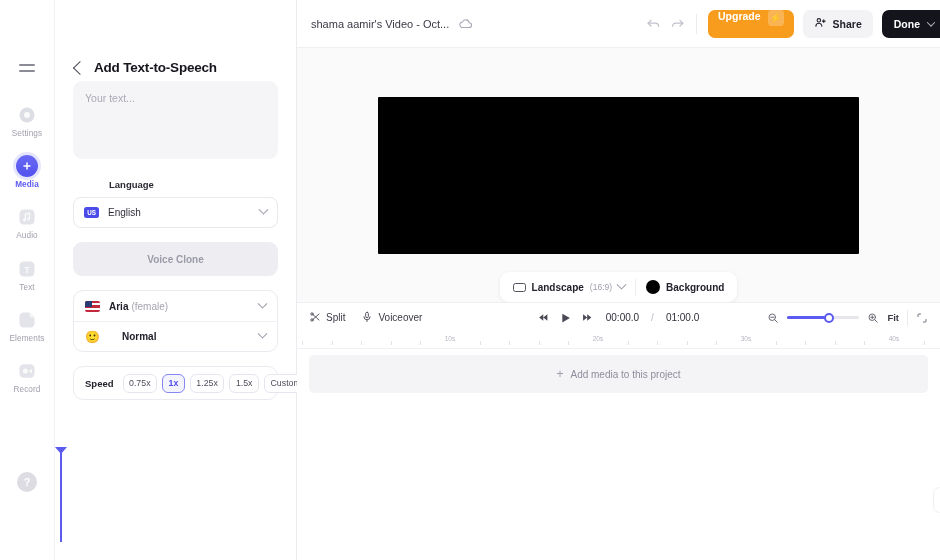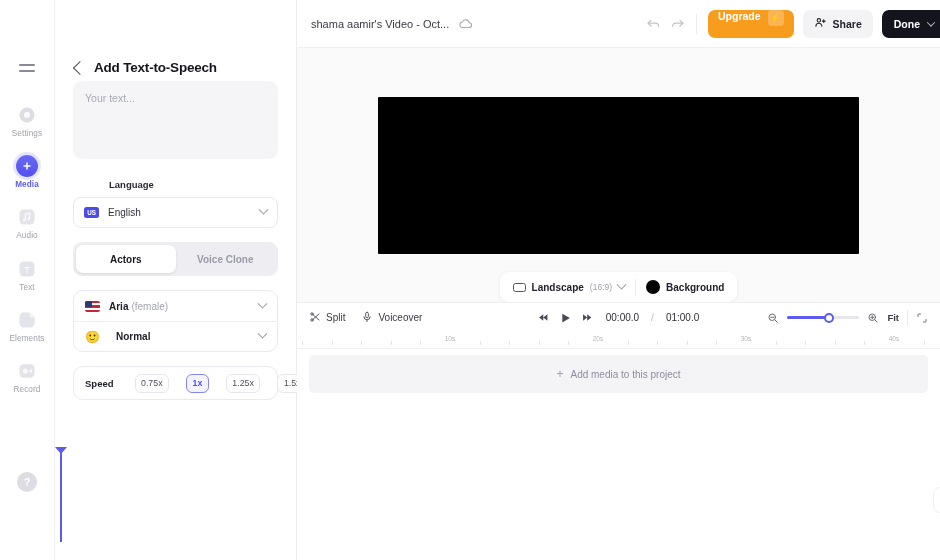--- a/index.html
+++ b/index.html
@@ -129,25 +129,25 @@
     width: 15px; height: 11px; border-radius: 2px; flex: 0 0 auto; overflow: hidden;
     background: linear-gradient(#c4273c 0 20%, #fff 20% 40%, #c4273c 40% 60%, #fff 60% 80%, #c4273c 80%);
     position: relative;
   }
   .flag-img::before {
     content: ""; position: absolute; left: 0; top: 0; width: 7px; height: 6px; background: #2b3a72;
   }
   .emoji { font-size: 12px; line-height: 1; flex: 0 0 auto; width: 15px; text-align: center; }
   .row-name { font-size: 10px; font-weight: 700; color: #22222c; margin-left: 9px; }
   .row-sub { font-size: 10px; color: #a5a5b2; margin-left: 3px; }
-  .row-plain { font-size: 10px; color: #22222c; margin-left: 16px; font-weight: 600; }
+  .row-plain { font-size: 10px; color: #22222c; margin-left: 22px; font-weight: 600; }
 
   .speed-card {
     margin-top: 14px; border: 1px solid #eaeaf0; border-radius: 10px; background: #fff;
-    height: 34px; display: flex; align-items: center; padding: 0 11px; gap: 17px;
+    height: 34px; display: flex; align-items: center; padding: 0 11px; gap: 5px;
   }
   .speed-lbl { font-size: 9.5px; font-weight: 700; color: #22222c; margin-right: 4px; }
   .speed-pill {
     border: 1px solid #e6e6ee; border-radius: 6px; font-size: 8.8px; color: #4e4e5c;
     padding: 3.5px 5.5px; cursor: pointer; background: #fff; white-space: nowrap;
   }
   .speed-pill.active { border-color: #8686f2; color: #5151ee; background: #f4f4fe; font-weight: 600; }
 
   
   .main { flex: 1; height: 560px; display: flex; flex-direction: column; background: #fafafb; min-width: 0; }
@@ -358,21 +358,20 @@
     <textarea class="tts-textarea" placeholder="Your text..." style=""></textarea>
 
     <div class="field-label">Language</div>
     <div class="select-box">
       <span class="flag-us">US</span>
       <span class="select-txt">English</span>
       <span class="chev-dn"></span>
     </div>
 
     <div class="seg">
-      <div class="seg-btn active">Actors</div>
       <div class="seg-btn">Voice Clone</div>
     </div>
 
     <div class="card">
       <div class="card-row">
         <span class="flag-img"></span>
         <span class="row-name">Aria</span>
         <span class="row-sub">(female)</span>
         <span class="chev-dn"></span>
       </div>

